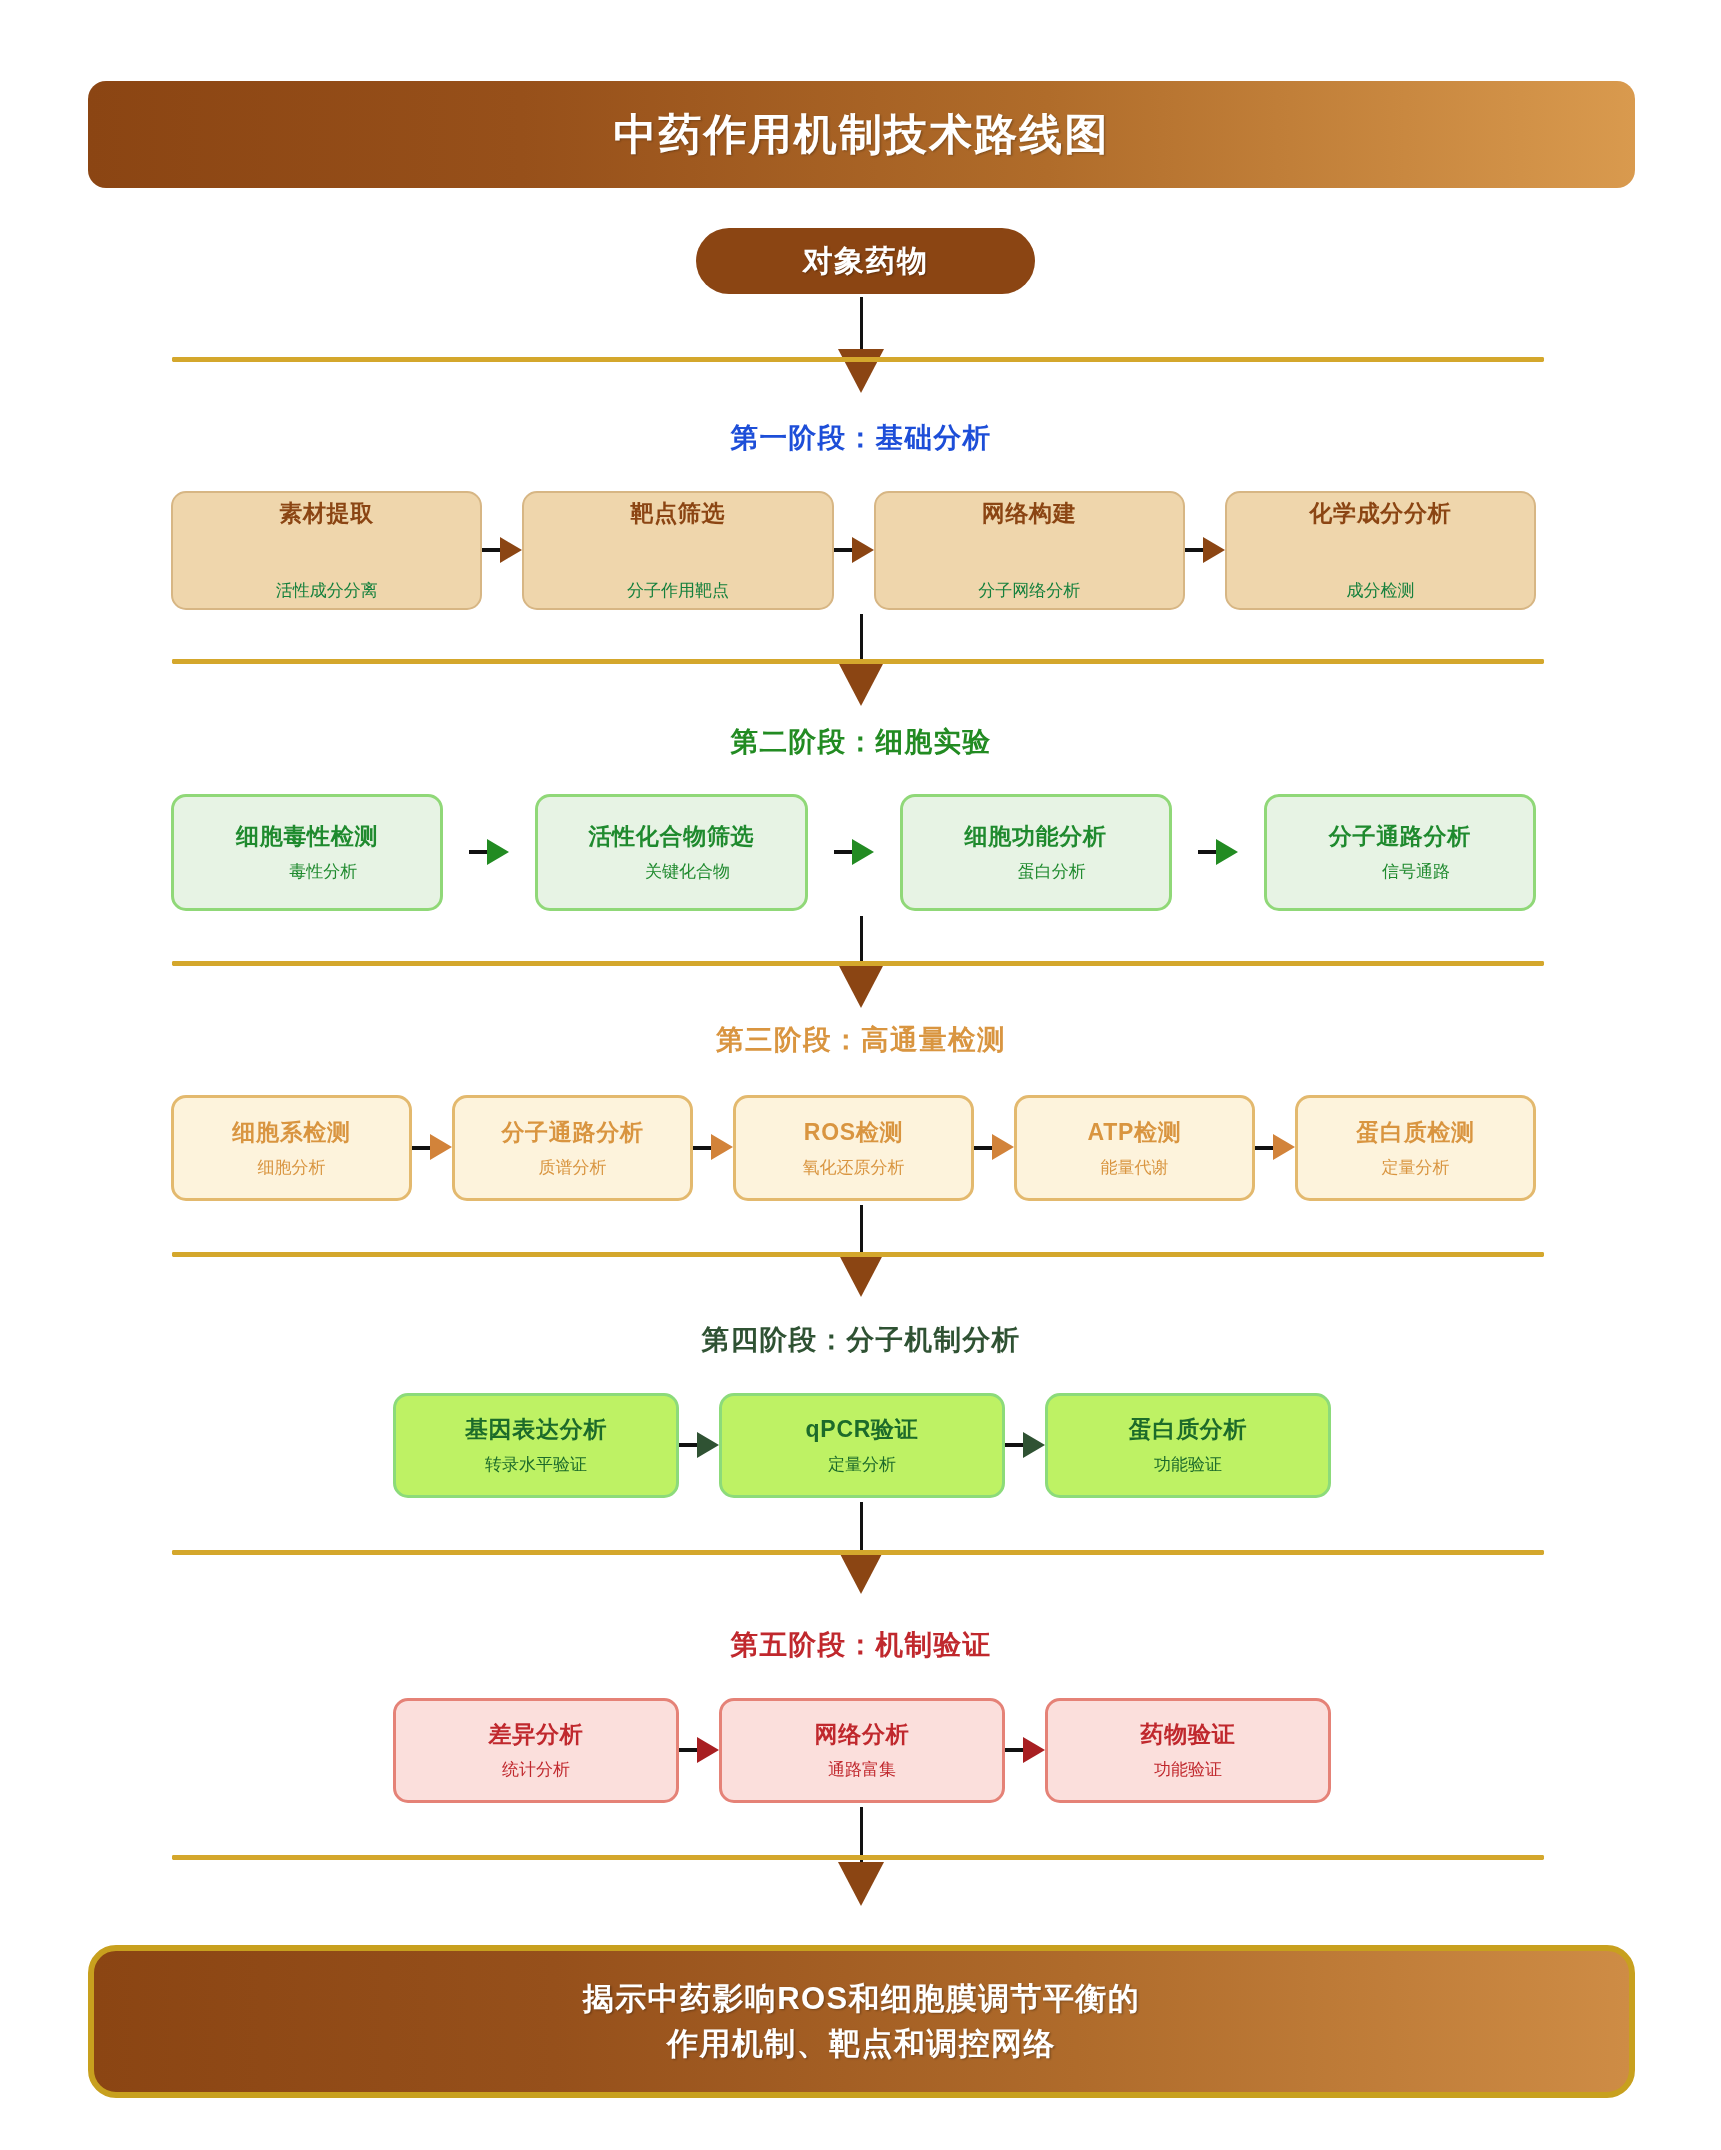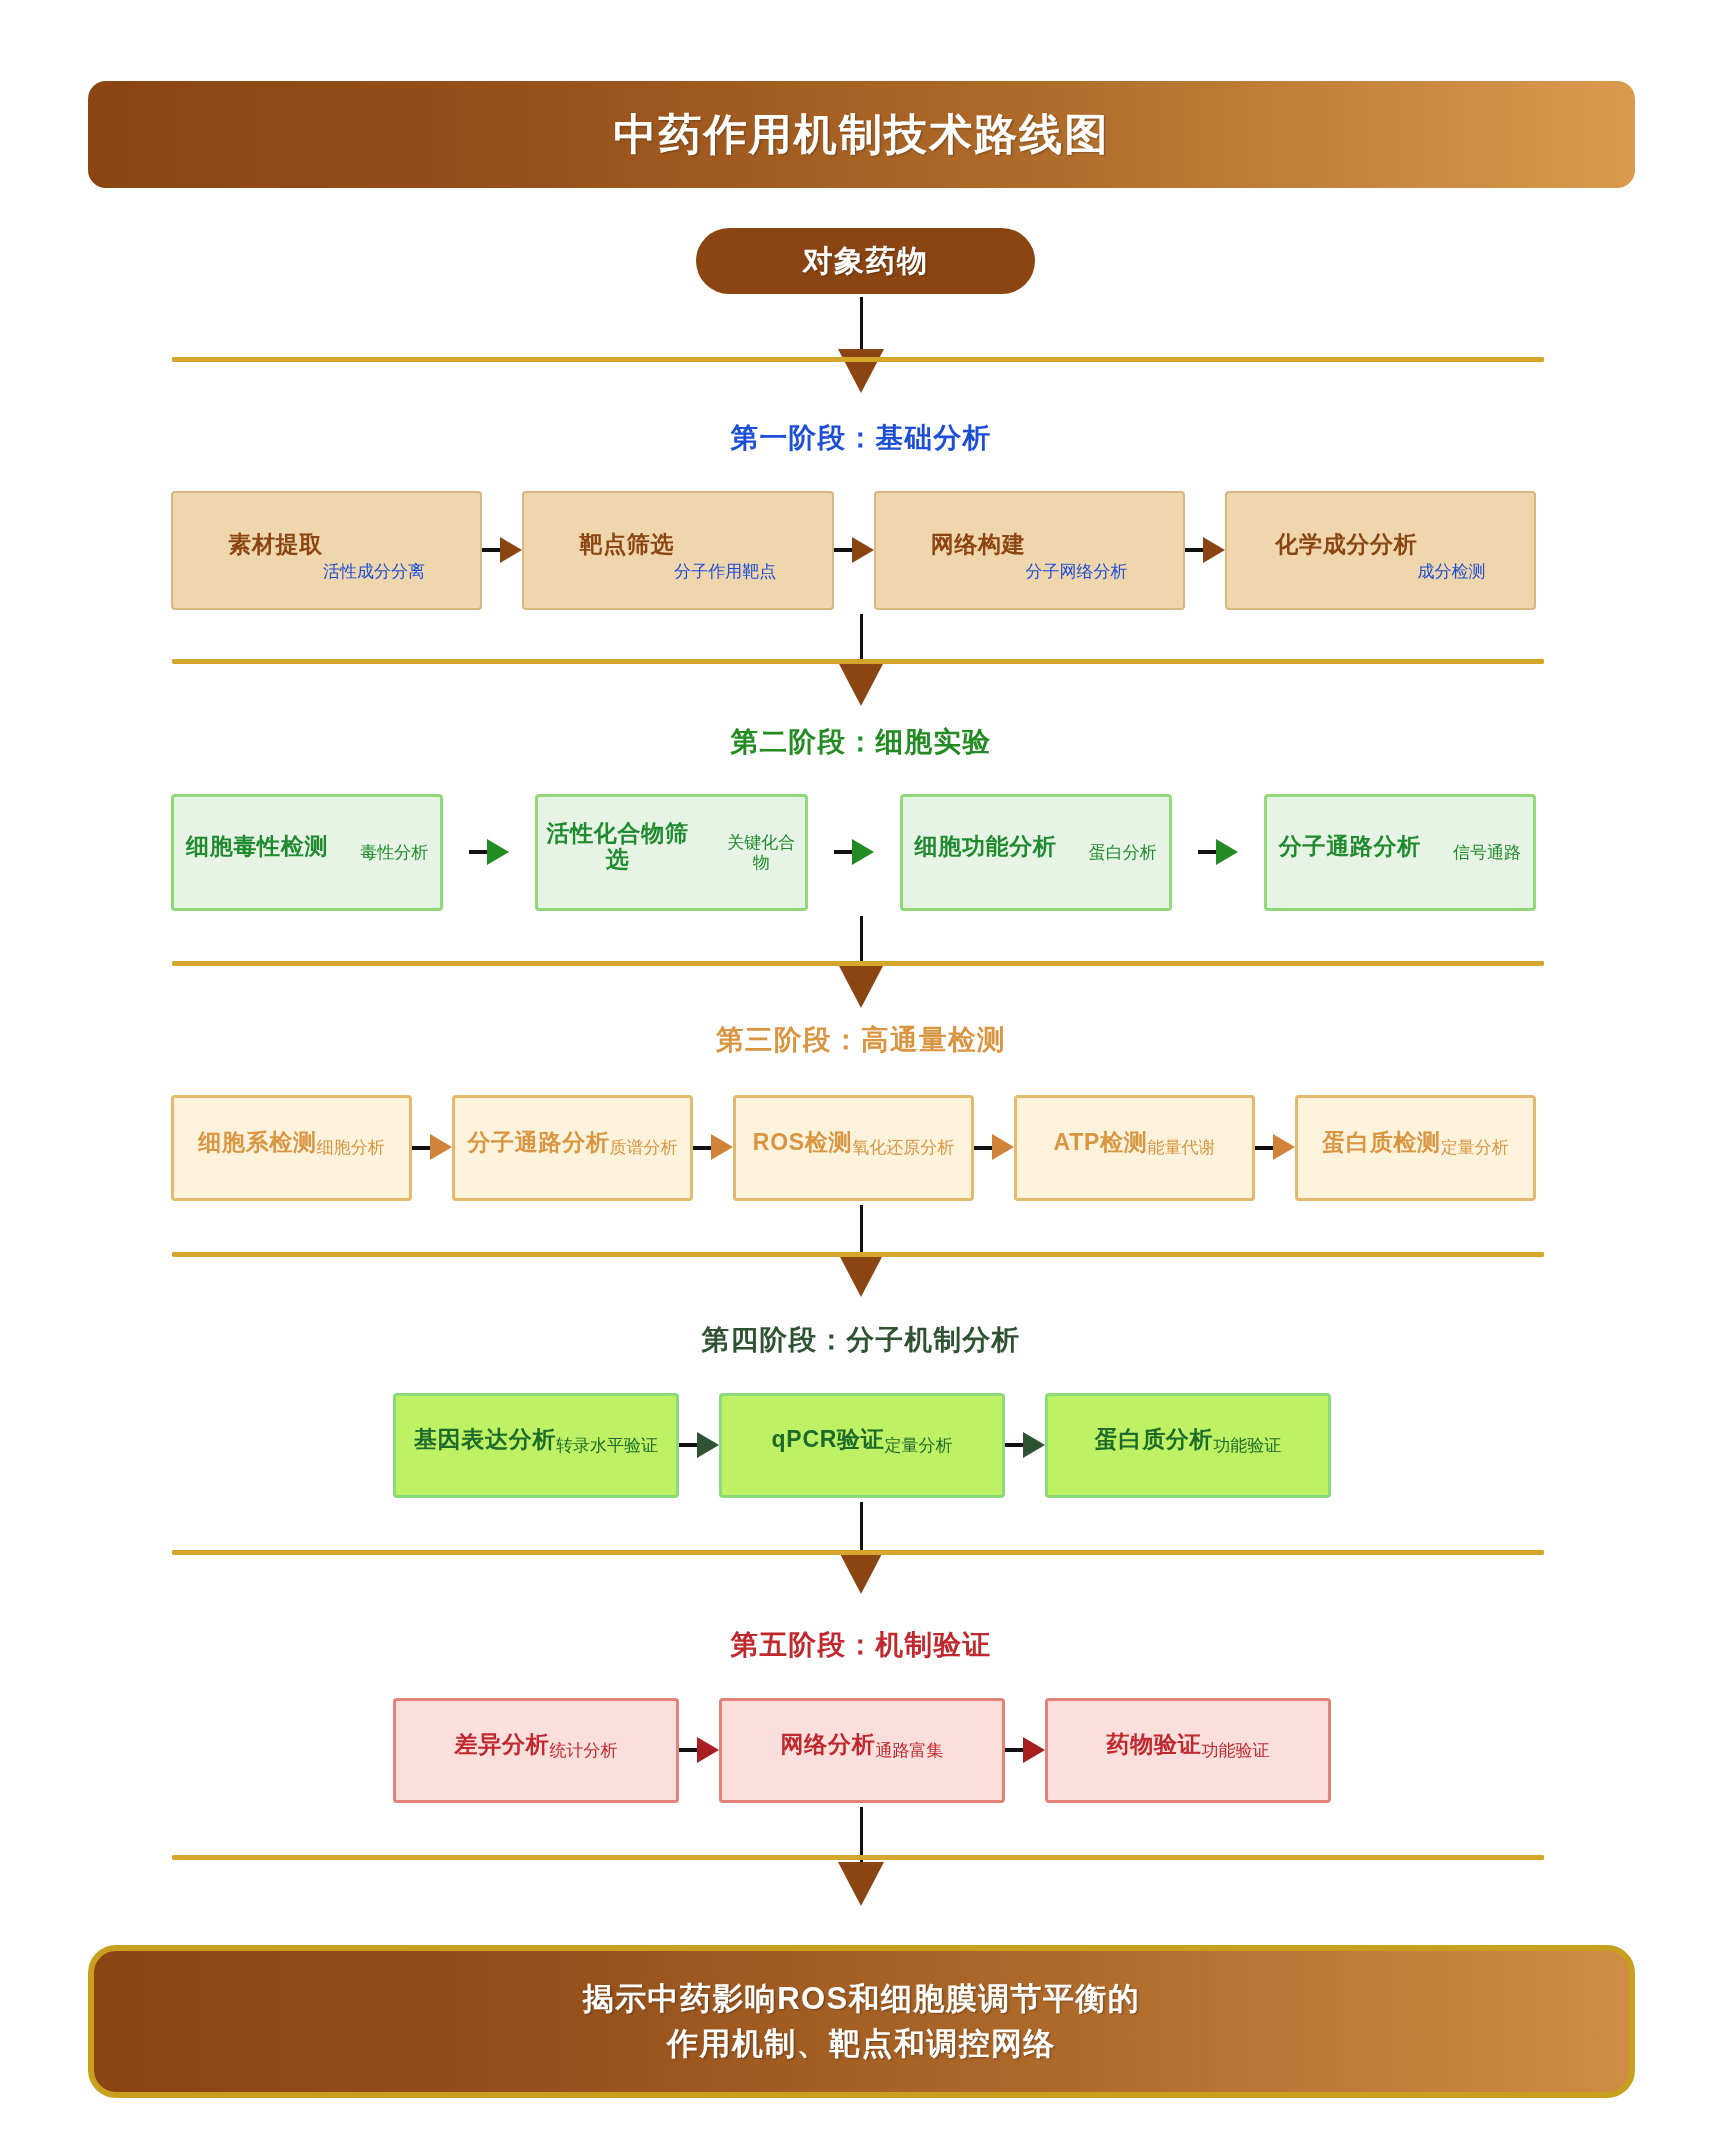--- a/index.html
+++ b/index.html
@@ -110,24 +110,24 @@
   
   .row {
     position: absolute;
     left: 171px;
     width: 1365px;
     display: flex;
     align-items: stretch;
   }
   .step-box {
     flex: 1 1 0;
-    border-radius: 4px;
+    border-radius: 15px;
     box-sizing: border-box;
     display: flex;
-    flex-direction: row;
+    flex-direction: column;
     align-items: center;
     justify-content: center;
     padding: 6.9px 5.5px;
   }
   .step-title {
     font-size: 23px;
     font-weight: bold;
     letter-spacing: 0.7px;
     line-height: 1.15;
     text-align: center;
@@ -165,21 +165,21 @@
     border-bottom: 13.8px solid transparent;
     border-left: 22px solid #8B4513;
   }
 
   
   .theme-tan .step-box {
     background: #EFD6AC;
     border: 2.8px solid #D7B684;
   }
   .theme-tan .step-title { color: #8B4513; }
-  .theme-tan .step-sub { color: #1d4ed8; margin-top: 42px; }
+  .theme-tan .step-sub { color: #15803d; margin-top: 42px; }
   .theme-tan .harrow .hhead { border-left-color: #8B4513; }
 
   
   .theme-green .step-box {
     background: #E7F3E4;
     border: 3.4px solid #90D878;
   }
   .theme-green .step-title { color: #1F8A2E; }
   .theme-green .step-sub { color: #1F8A2E; margin-left: 32px; }
   .theme-green .harrow .hhead { border-left-color: #228B22; }

